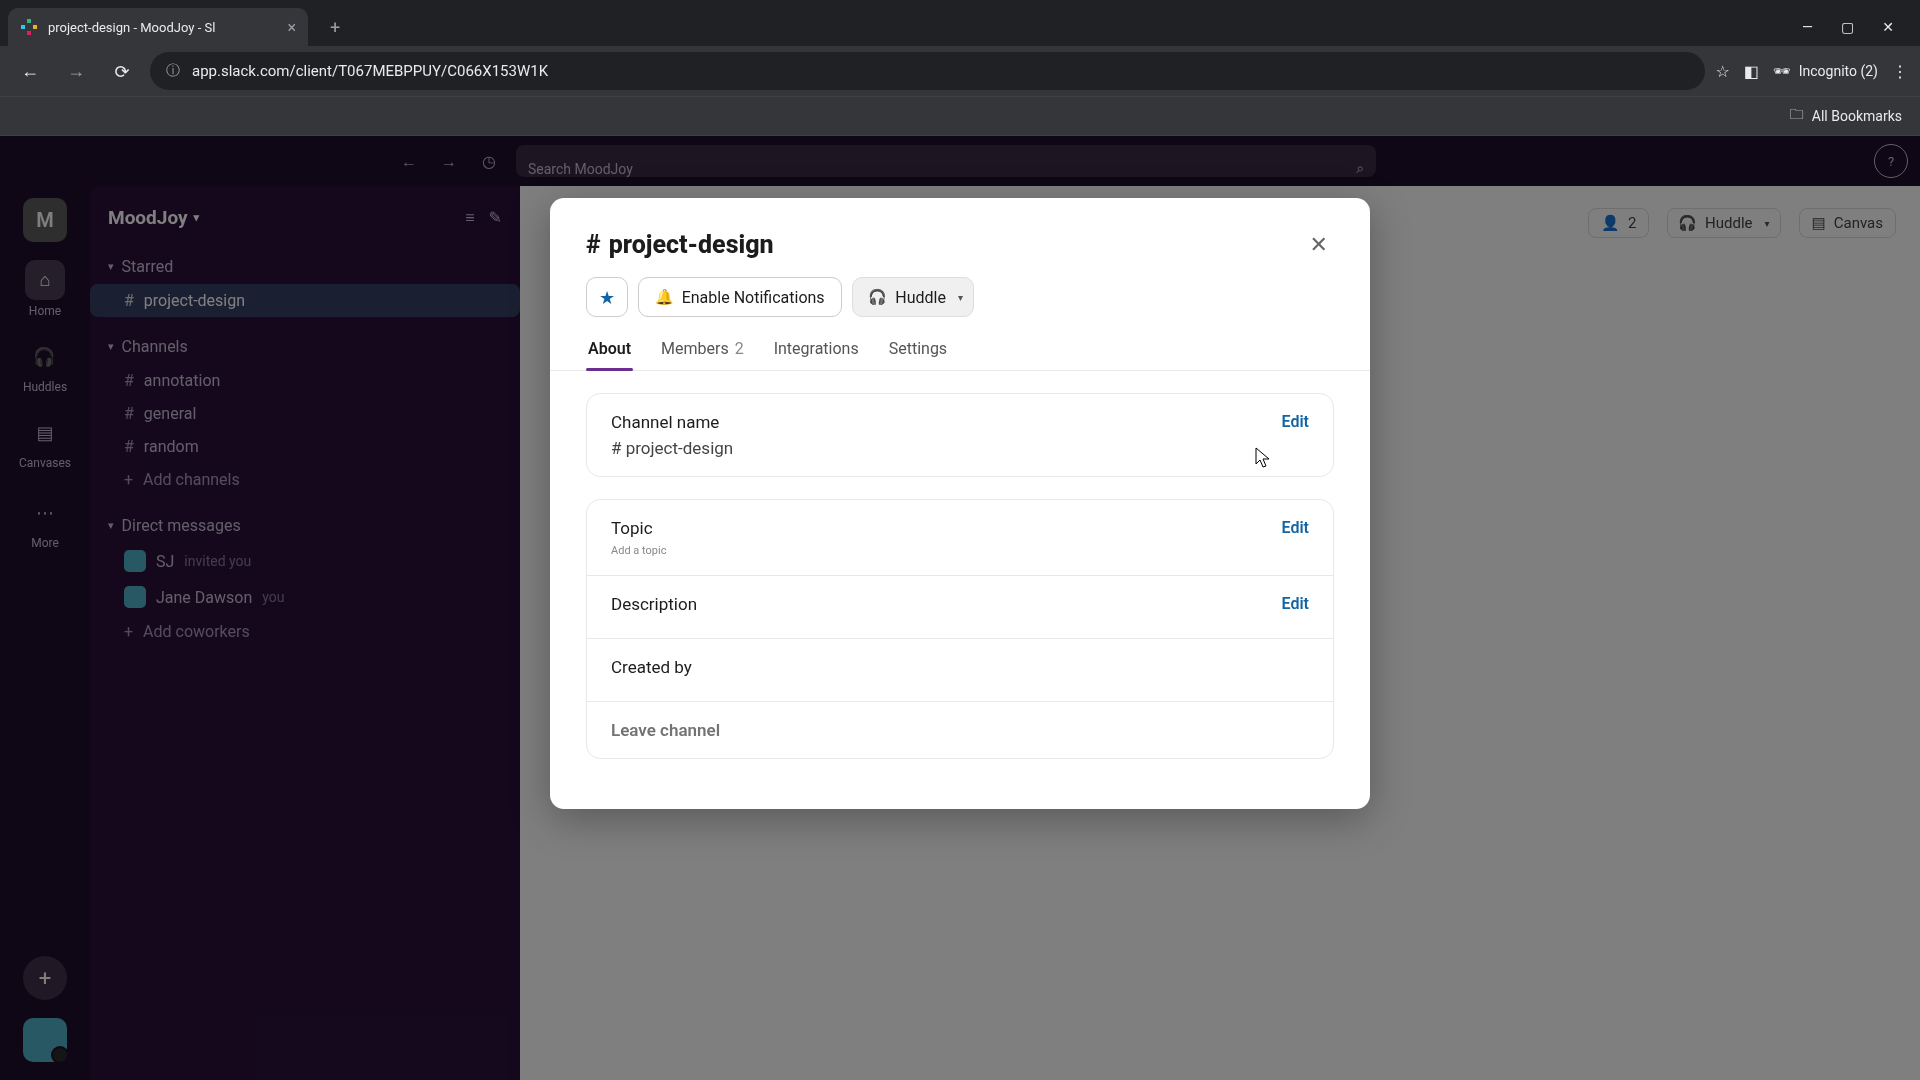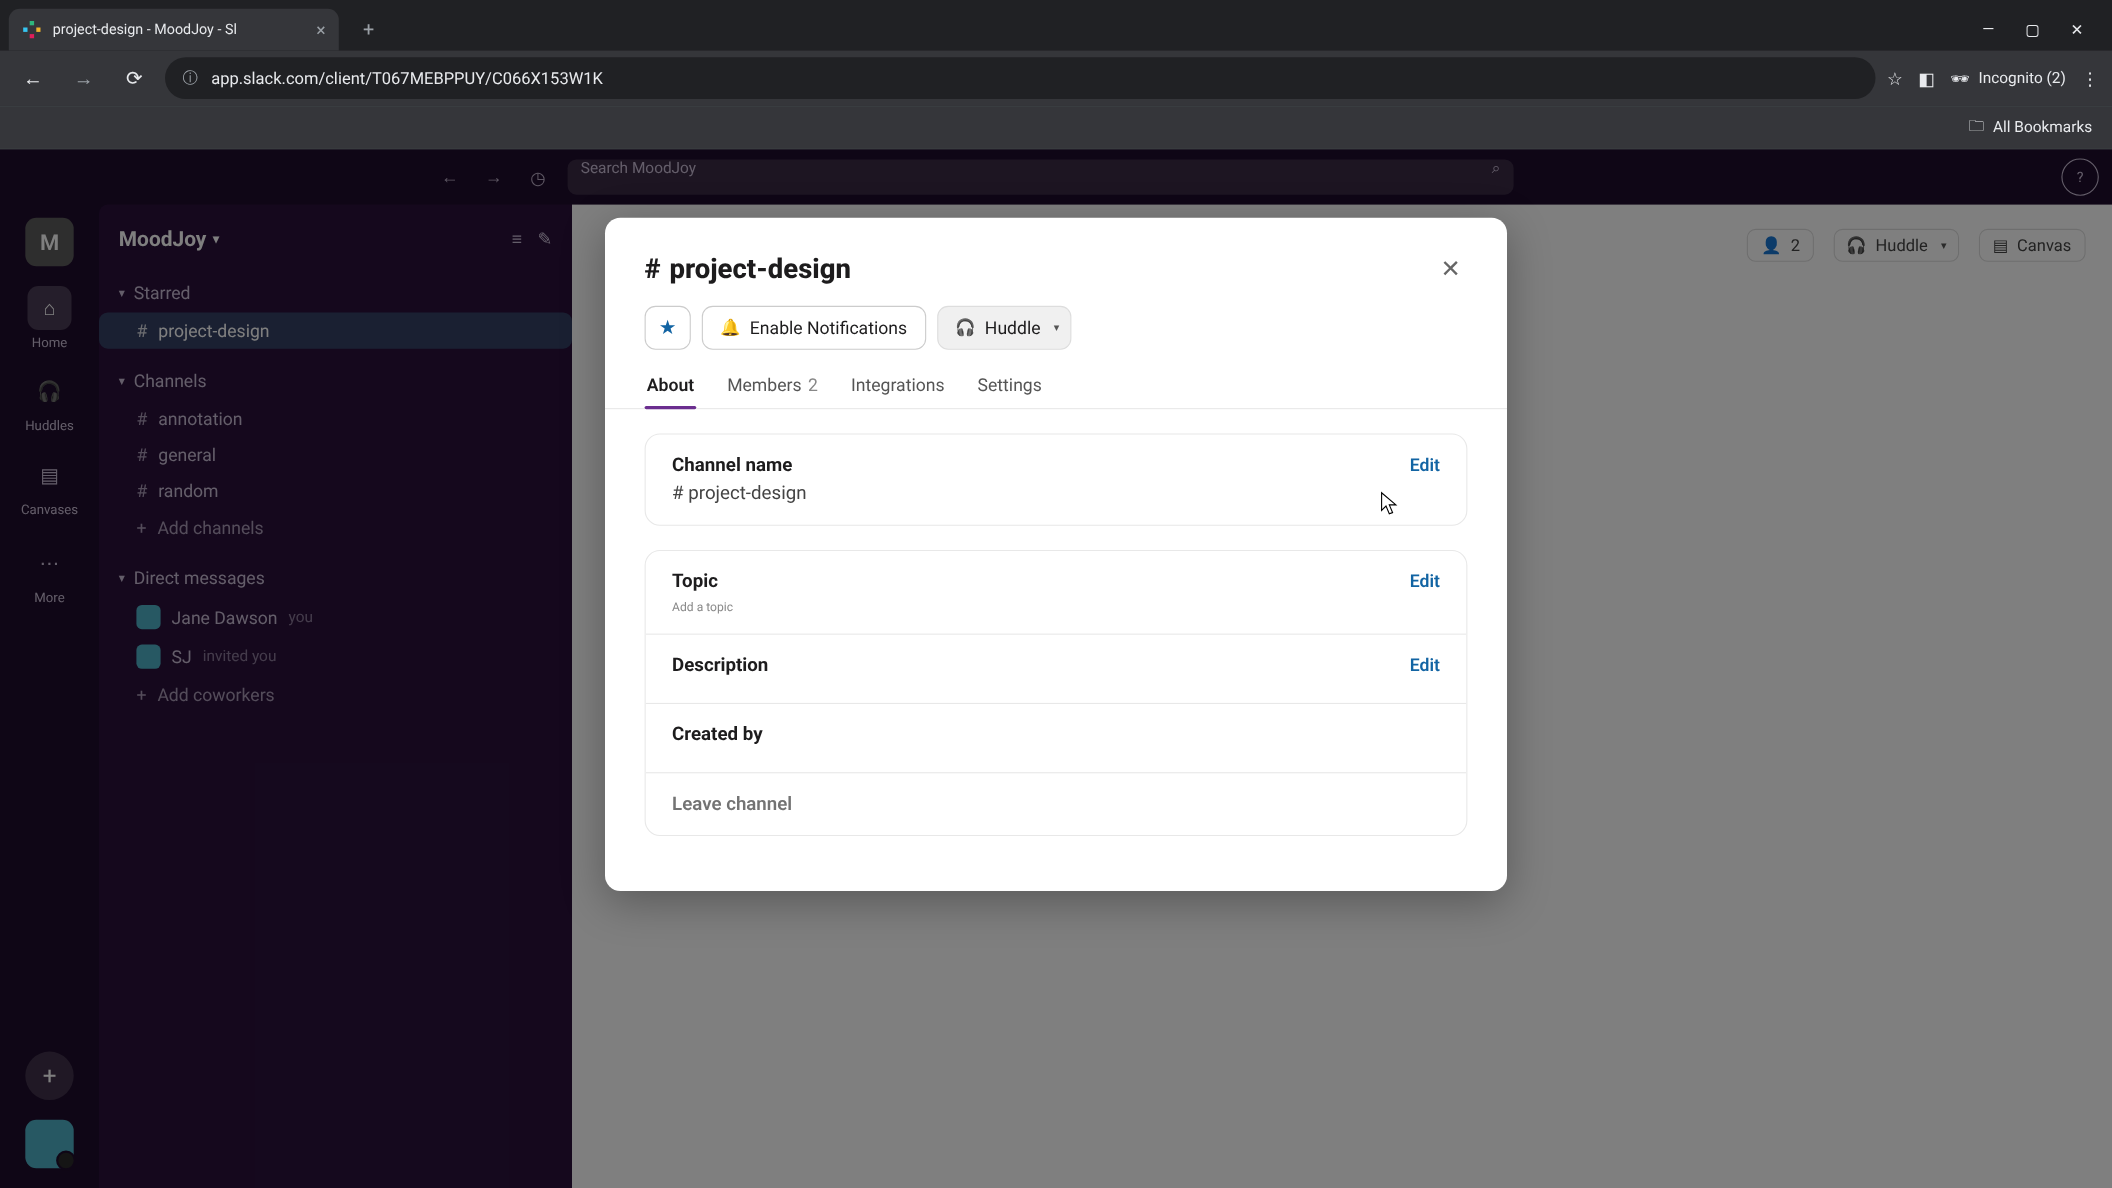--- a/index.html
+++ b/index.html
@@ -26,21 +26,21 @@
 
 .bookmarks-bar { display: flex; justify-content: flex-end; align-items: center; height: 40px; background: #35363a; border-top: 1px solid #3c4043; padding: 0 18px; color: #e8eaed; font-size: 14px; gap: 8px; border-bottom: 1px solid #3c4043;}
 
 
 .slack-app { position: relative; height: calc(1080px - 136px); background: #1f0d2c; }
 .slack-overlay-dim { position: absolute; inset: 0; background: rgba(0,0,0,0.5); z-index: 5; }
 
 .slack-topbar { display: flex; align-items: center; height: 50px; padding: 0 12px; gap: 10px; }
 .slack-nav { display: flex; gap: 6px; margin-left: 380px;}
 .slack-nav-btn { width: 34px; height: 34px; display: flex; align-items: center; justify-content: center; color: #b9abc4; font-size: 16px; border-radius: 6px; }
-.slack-search { flex: 1; max-width: 860px; display: flex; align-items: flex-start; background: rgba(255,255,255,0.12); border-radius: 8px; height: 32px; padding: 0 12px; color: #c9bcd4; font-size: 14px; }
+.slack-search { flex: 1; max-width: 860px; display: flex; align-items: flex-end; background: rgba(255,255,255,0.12); border-radius: 8px; height: 32px; padding: 0 12px; color: #c9bcd4; font-size: 14px; }
 .slack-search-icon { margin-left: auto; color: #c9bcd4; }
 .slack-help { width: 34px; height: 34px; display: flex; align-items: center; justify-content: center; color: #c9bcd4; margin-left: auto; border: 1px solid #c9bcd4; border-radius: 50%; font-size: 13px;}
 
 .slack-body { display: flex; height: calc(100% - 50px); }
 
 
 .rail { width: 90px; display: flex; flex-direction: column; align-items: center; padding-top: 12px; gap: 18px; color: #c9bcd4; }
 .workspace-badge { width: 44px; height: 44px; background: #5c5c5c; border-radius: 10px; display: flex; align-items: center; justify-content: center; color: #fff; font-size: 20px; font-weight: 600; }
 .rail-item { display: flex; flex-direction: column; align-items: center; gap: 4px; font-size: 12px; }
 .rail-icon { width: 40px; height: 40px; display: flex; align-items: center; justify-content: center; font-size: 18px; border-radius: 10px; }
@@ -89,21 +89,21 @@
 .modal-tabs { display: flex; gap: 26px; padding: 0 36px; border-bottom: 1px solid #e8e8e8; }
 .tab-item { padding: 6px 2px 12px 2px; font-size: 16px; color: #555; cursor: pointer; position: relative; }
 .tab-item.active { color: #1d1c1d; font-weight: 600; }
 .tab-item.active::after { content: ''; position: absolute; left: 0; right: 0; bottom: -1px; height: 3px; background: #6b2e8f; border-radius: 2px;}
 .tab-count { color: #888; margin-left: 2px; }
 
 .modal-body { padding: 22px 36px 0 36px; }
 .card { border: 1px solid #e8e8e8; border-radius: 14px; margin-bottom: 22px; overflow: hidden; }
 .card-row { padding: 18px 24px; position: relative; }
 .card-divider { border-top: 1px solid #e8e8e8; }
-.row-label { font-size: 17px; font-weight: 700; color: #1d1c1d; margin-bottom: 6px; }
+.row-label { font-size: 17px; font-weight: 400; color: #1d1c1d; margin-bottom: 6px; }
 .row-value { font-size: 17px; color: #444; }
 .row-placeholder { font-size: 11px; color: #888; }
 .edit-link { position: absolute; right: 24px; top: 18px; color: #1264a3; font-size: 16px; font-weight: 600; cursor: pointer;}
 .leave { color: #737373; font-size: 17px; font-weight: 600; }
 
 .cursor { position: absolute; left: 703px; top: 248px; z-index: 20; font-size: 18px; pointer-events: none;}
 
 svg { display: block; }
 </style>
 </head>
@@ -237,27 +237,27 @@
             <span>Add channels</span>
           </div>
       </div>
       <div class="section">
         <div class="section-header">
           <span class="caret">▾</span>
           <span>Direct messages</span>
         </div>
         <div class="sidebar-item">
             <span class="dm-avatar"></span>
+            <span>SJ</span>
+            <span class="dm-meta">invited you</span>
+          </div>
+        <div class="sidebar-item">
+            <span class="dm-avatar"></span>
             <span>Jane Dawson</span>
             <span class="dm-meta">you</span>
-          </div>
-        <div class="sidebar-item">
-            <span class="dm-avatar"></span>
-            <span>SJ</span>
-            <span class="dm-meta">invited you</span>
           </div>
         <div class="sidebar-item add-item">
             <span>+</span>
             <span>Add coworkers</span>
           </div>
       </div>
     </div>
 
     <div class="main">
       <div class="channel-bar">

